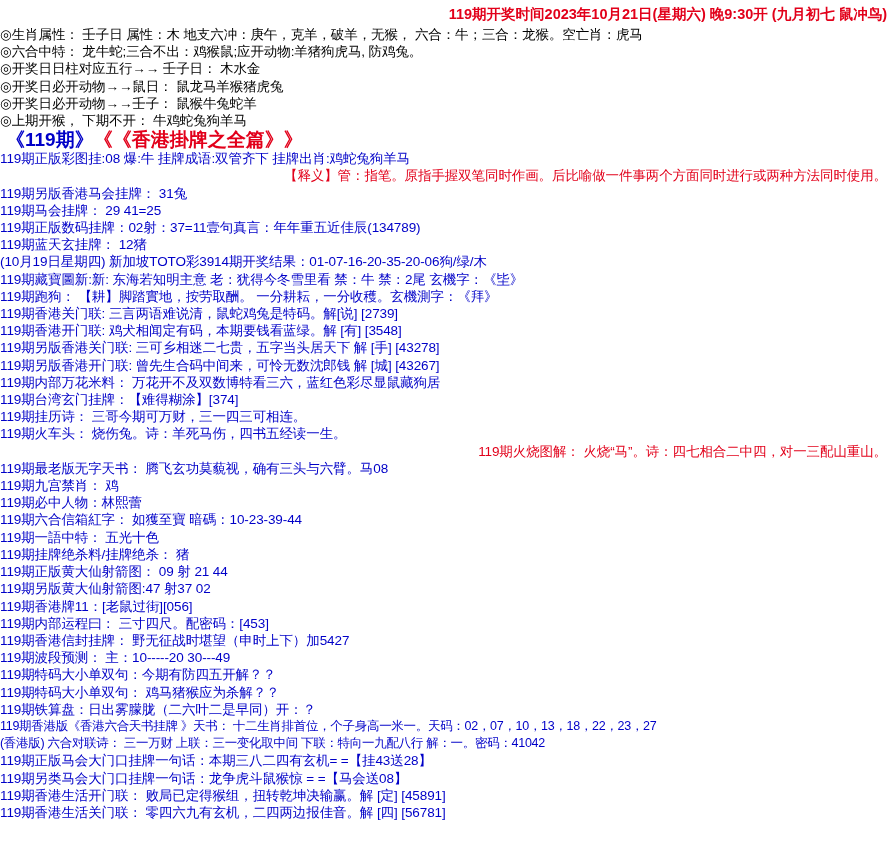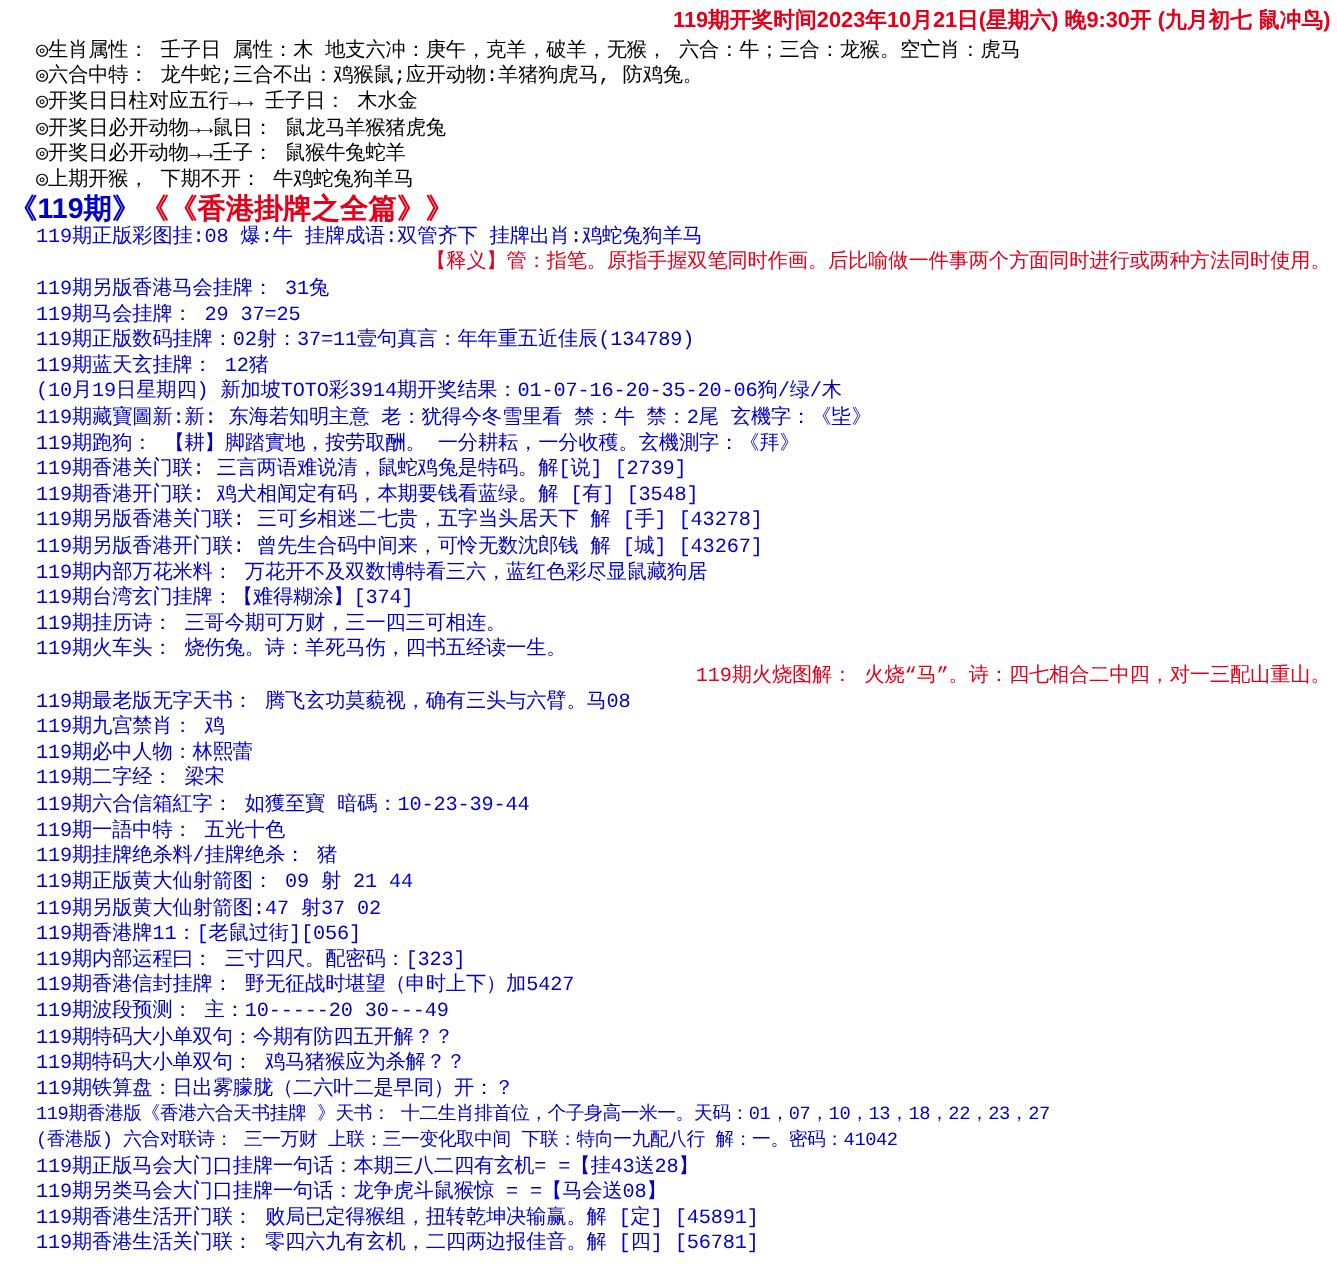--- a/index.html
+++ b/index.html
@@ -14,26 +14,25 @@
     font-size: 13px;
     color: #000000;
     -webkit-font-smoothing: none;
   }
   .page {
     width: 891px;
     padding: 4px 0 0 0;
     box-sizing: border-box;
   }
   .line {
-    padding: 0 4px 0 24px;
+    padding: 0 4px 0 0;
     line-height: 17.2px;
     white-space: nowrap;
     font-size: 13.5px;
     letter-spacing: -0.1px;
-    font-family: Liberation Mono, monospace;
   }
   .red   { color: #e2001a; text-align: right; }
   .blue  { color: #0000c8; }
   .black { color: #000000; }
   .small { font-size: 12.5px; }
   .hdr {
     font-weight: bold;
     font-size: 14.5px;
     padding: 1px 4px 2px 6px;
     line-height: 19px;
@@ -65,52 +64,51 @@
   </div>
 
   <div class="sec">
     <span class="blue">《119期》</span><span class="red">《《香港掛牌之全篇》》</span>
   </div>
 
   <div>
     <div class="line blue">119期正版彩图挂:08  爆:牛  挂牌成语:双管齐下  挂牌出肖:鸡蛇兔狗羊马</div>
     <div class="line red">【释义】管：指笔。原指手握双笔同时作画。后比喻做一件事两个方面同时进行或两种方法同时使用。</div>
     <div class="line blue">119期另版香港马会挂牌：  31兔</div>
-    <div class="line blue">119期马会挂牌：  29  37=25</div>
+    <div class="line blue">119期马会挂牌：  29  41=25</div>
     <div class="line blue">119期正版数码挂牌：02射：37=11壹句真言：年年重五近佳辰(134789)</div>
     <div class="line blue">119期蓝天玄挂牌：  12猪</div>
     <div class="line blue">(10月19日星期四) 新加坡TOTO彩3914期开奖结果：01-07-16-20-35-20-06狗/绿/木</div>
     <div class="line blue">119期藏寶圖新:新: 东海若知明主意  老：犹得今冬雪里看  禁：牛  禁：2尾  玄機字：《坒》</div>
     <div class="line blue">119期跑狗：  【耕】脚踏實地，按劳取酬。    一分耕耘，一分收穫。玄機測字：《拜》</div>
     <div class="line blue">119期香港关门联: 三言两语难说清，鼠蛇鸡兔是特码。解[说]  [2739]</div>
     <div class="line blue">119期香港开门联: 鸡犬相闻定有码，本期要钱看蓝绿。解 [有]  [3548]</div>
     <div class="line blue">119期另版香港关门联: 三可乡相迷二七贵，五字当头居天下  解 [手]  [43278]</div>
     <div class="line blue">119期另版香港开门联: 曾先生合码中间来，可怜无数沈郎钱  解  [城]  [43267]</div>
     <div class="line blue">119期内部万花米料：  万花开不及双数博特看三六，蓝红色彩尽显鼠藏狗居</div>
     <div class="line blue">119期台湾玄门挂牌：【难得糊涂】[374]</div>
     <div class="line blue">119期挂历诗：  三哥今期可万财，三一四三可相连。</div>
     <div class="line blue">119期火车头：  烧伤兔。诗：羊死马伤，四书五经读一生。</div>
     <div class="line red">119期火烧图解：  火烧“马”。诗：四七相合二中四，对一三配山重山。</div>
     <div class="line blue">119期最老版无字天书：  腾飞玄功莫藐视，确有三头与六臂。马08</div>
     <div class="line blue">119期九宫禁肖：  鸡</div>
     <div class="line blue">119期必中人物：林熙蕾</div>
-    <div class="line blue">119期二字经：  梁宋</div>
     <div class="line blue">119期六合信箱紅字：  如獲至寶  暗碼：10-23-39-44</div>
     <div class="line blue">119期一語中特：  五光十色</div>
     <div class="line blue">119期挂牌绝杀料/挂牌绝杀：  猪</div>
     <div class="line blue">119期正版黄大仙射箭图：  09  射  21  44</div>
     <div class="line blue">119期另版黄大仙射箭图:47  射37  02</div>
     <div class="line blue">119期香港牌11：[老鼠过街][056]</div>
-    <div class="line blue">119期内部运程曰：  三寸四尺。配密码：[323]</div>
+    <div class="line blue">119期内部运程曰：  三寸四尺。配密码：[453]</div>
     <div class="line blue">119期香港信封挂牌：  野无征战时堪望（申时上下）加5427</div>
     <div class="line blue">119期波段预测：  主：10-----20  30---49</div>
     <div class="line blue">119期特码大小单双句：今期有防四五开解？？</div>
     <div class="line blue">119期特码大小单双句：  鸡马猪猴应为杀解？？</div>
     <div class="line blue">119期铁算盘：日出雾朦胧（二六叶二是早同）开：？</div>
-    <div class="line blue small tight">119期香港版《香港六合天书挂牌 》天书：  十二生肖排首位，个子身高一米一。天码：01，07，10，13，18，22，23，27</div>
+    <div class="line blue small tight">119期香港版《香港六合天书挂牌 》天书：  十二生肖排首位，个子身高一米一。天码：02，07，10，13，18，22，23，27</div>
     <div class="line blue small tight">(香港版) 六合对联诗：  三一万财  上联：三一变化取中间  下联：特向一九配八行  解：一。密码：41042</div>
     <div class="line blue">119期正版马会大门口挂牌一句话：本期三八二四有玄机= =【挂43送28】</div>
     <div class="line blue">119期另类马会大门口挂牌一句话：龙争虎斗鼠猴惊 = =【马会送08】</div>
     <div class="line blue">119期香港生活开门联：  败局已定得猴组，扭转乾坤决输赢。解 [定]  [45891]</div>
     <div class="line blue">119期香港生活关门联：  零四六九有玄机，二四两边报佳音。解 [四]  [56781]</div>
   </div>
 
 </div>
 
 </body></html>

